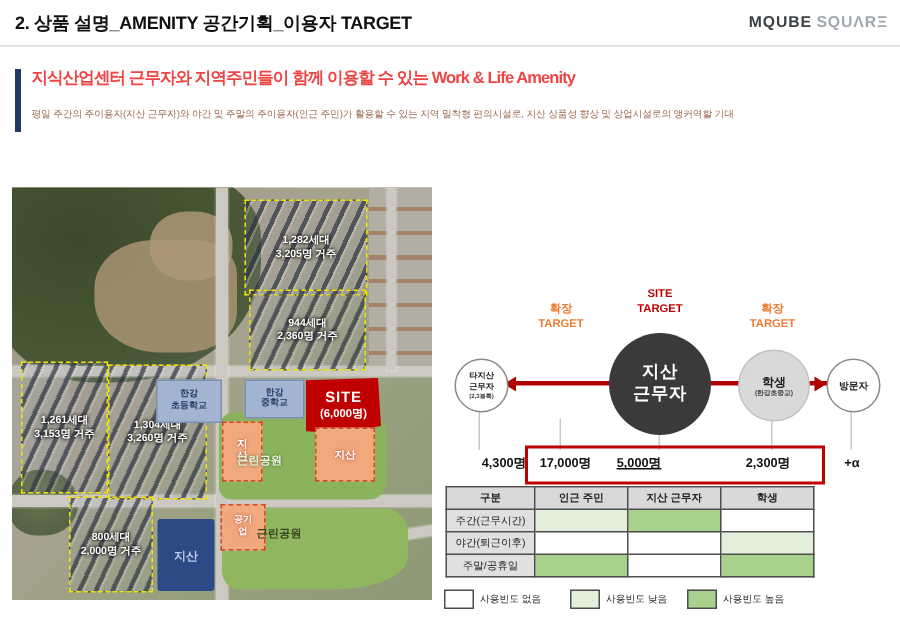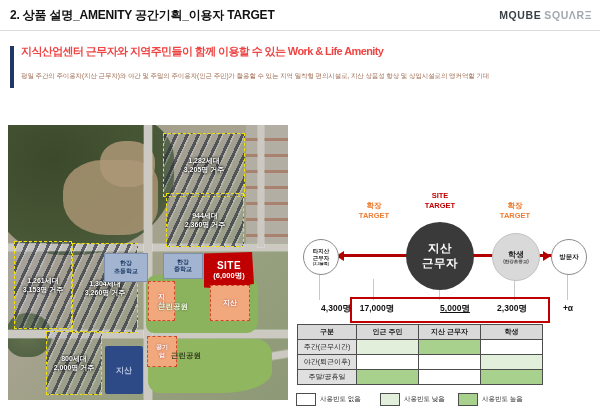--- a/index.html
+++ b/index.html
@@ -99,21 +99,21 @@
   .c-vi{left:255px;top:114px;width:34px;height:34px;background:#fff;border:1px solid #8a8a8a;
     font-size:6.5px;font-weight:800;color:#222;}
   .vline{width:1px;background:#c9c9c9;z-index:0;}
   .v1{left:23px;top:148px;height:27px;}
   .v2{left:77px;top:154px;height:21px;}
   .v3{left:143px;top:165px;height:10px;}
   .v4{left:218px;top:154px;height:21px;}
   .v5{left:271px;top:148px;height:27px;}
   .redbox{left:54px;top:172px;width:196px;height:22px;border:2px solid #c00000;}
   .num{transform:translateX(-50%);top:178px;font-size:8.5px;font-weight:800;color:#111;white-space:nowrap;}
-  .n1{left:40px;} .n2{left:81px;} .n3{left:159px;text-decoration:underline;} .n4{left:216px;} .n5{left:272px;}
+  .n1{left:40px;} .n2{left:81px;} .n3{left:130px;text-decoration:underline;} .n4{left:216px;} .n5{left:272px;}
 
   
   .usage{left:1px;top:199px;width:242px;border-collapse:collapse;table-layout:fixed;}
   .usage th,.usage td{border:1px solid #4d4d4d;height:14px;font-size:7px;text-align:center;padding:0;}
   .usage thead th{background:#d9d9d9;font-weight:700;color:#222;}
   .usage .rowlab{background:#e0e0e0;font-weight:400;color:#222;}
   .col0{width:58px;} .colx{width:61px;}
   
   .legend-item{display:flex;align-items:center;top:268px;}
   .li1{left:0;} .li2{left:84px;} .li3{left:162px;}

